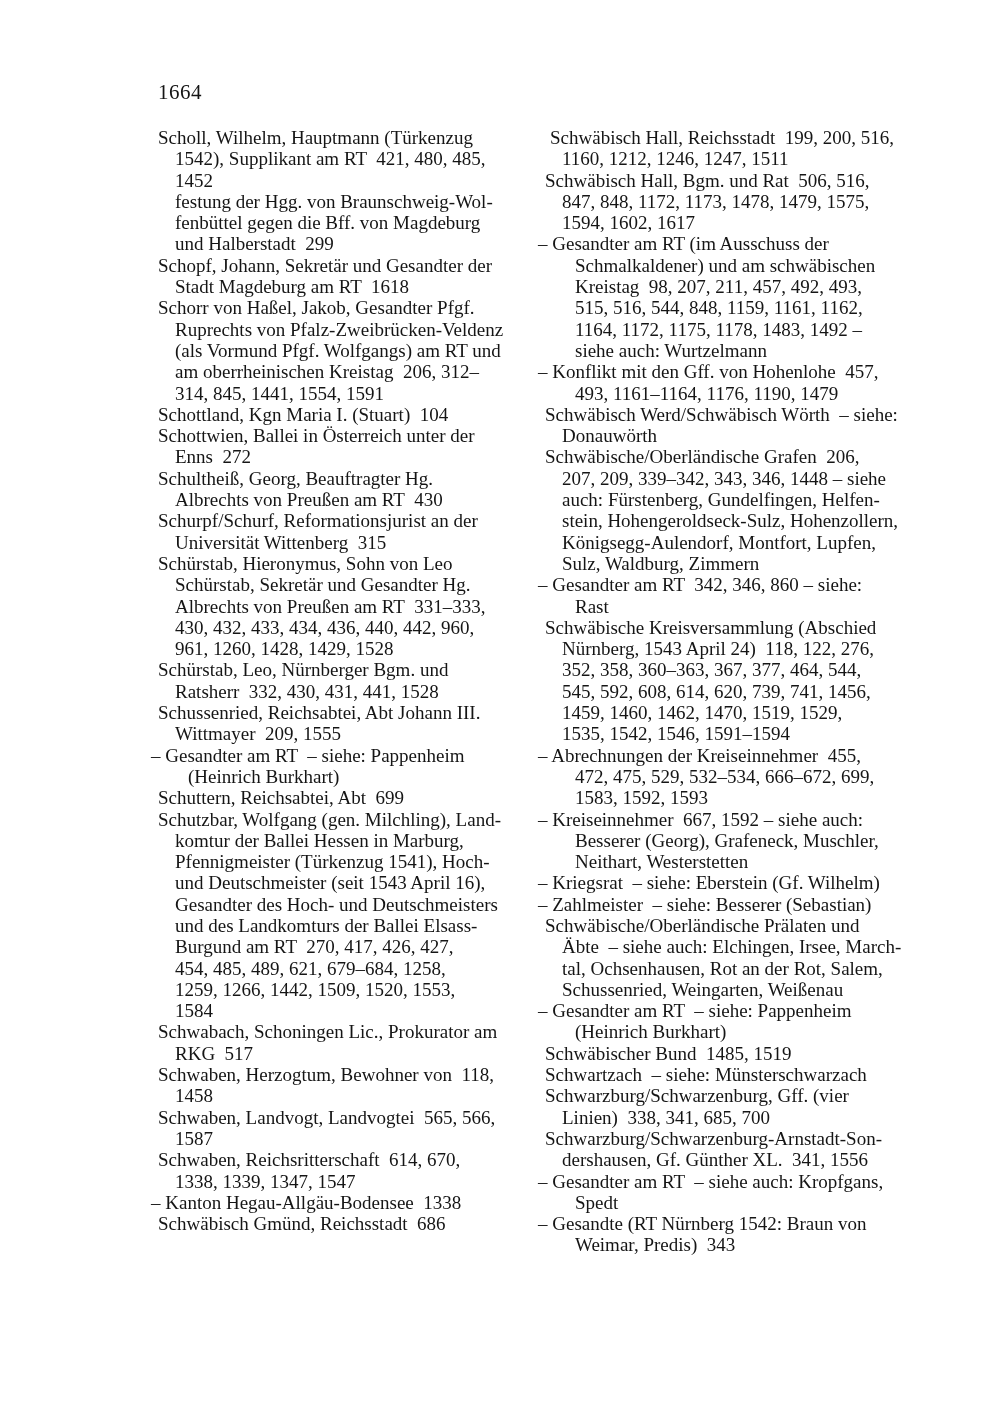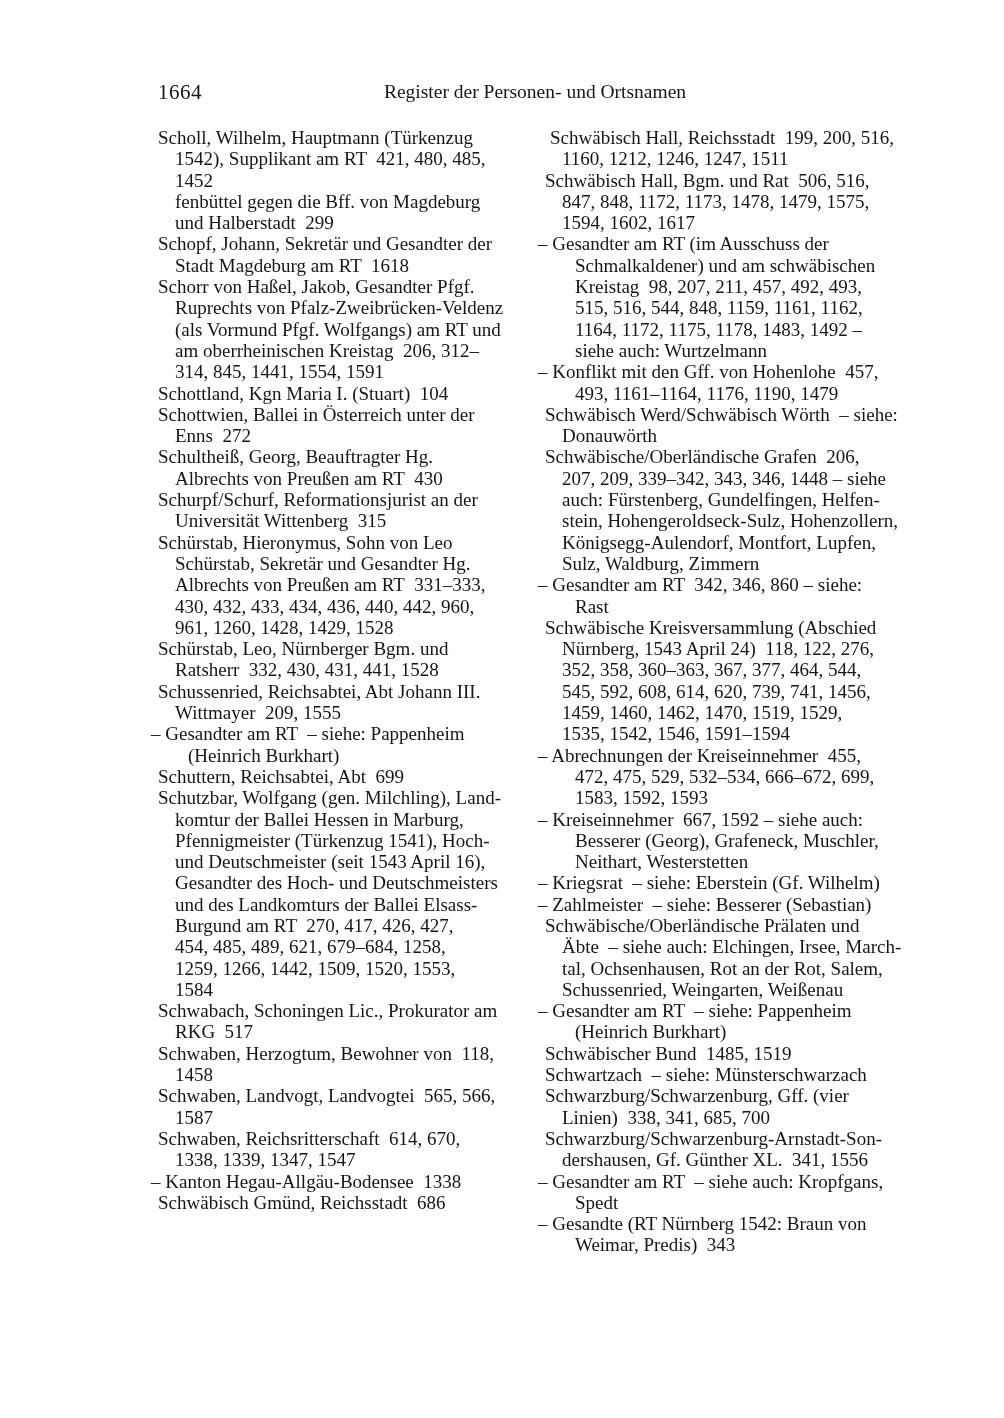--- a/index.html
+++ b/index.html
@@ -57,27 +57,27 @@
   .i2 { padding-left: 30px; }
   .i3 { padding-left: 5px; }
   .dash { margin-left: -7px; }
 </style>
 </head>
 <body>
 
 <div class="page">
   <div class="header">
     <span class="pagenum">1664</span>
-    <span class="running-title">Register der Personen- und Ortsnamen</span>
   </div>
   <div class="body-text">
     <div class="col col-left" id="col-left">
         <div class="ln i0">Scholl, Wilhelm, Hauptmann (Türkenzug</div>
         <div class="ln i1">1542), Supplikant am RT  421, 480, 485,</div>
         <div class="ln i1">1452</div>
+        <div class="ln i1">festung der Hgg. von Braunschweig-Wol-</div>
         <div class="ln i1">fenbüttel gegen die Bff. von Magdeburg</div>
         <div class="ln i1">und Halberstadt  299</div>
         <div class="ln i0">Schopf, Johann, Sekretär und Gesandter der</div>
         <div class="ln i1">Stadt Magdeburg am RT  1618</div>
         <div class="ln i0">Schorr von Haßel, Jakob, Gesandter Pfgf.</div>
         <div class="ln i1">Ruprechts von Pfalz-Zweibrücken-Veldenz</div>
         <div class="ln i1">(als Vormund Pfgf. Wolfgangs) am RT und</div>
         <div class="ln i1">am oberrheinischen Kreistag  206, 312–</div>
         <div class="ln i1">314, 845, 1441, 1554, 1591</div>
         <div class="ln i0">Schottland, Kgn Maria I. (Stuart)  104</div>

